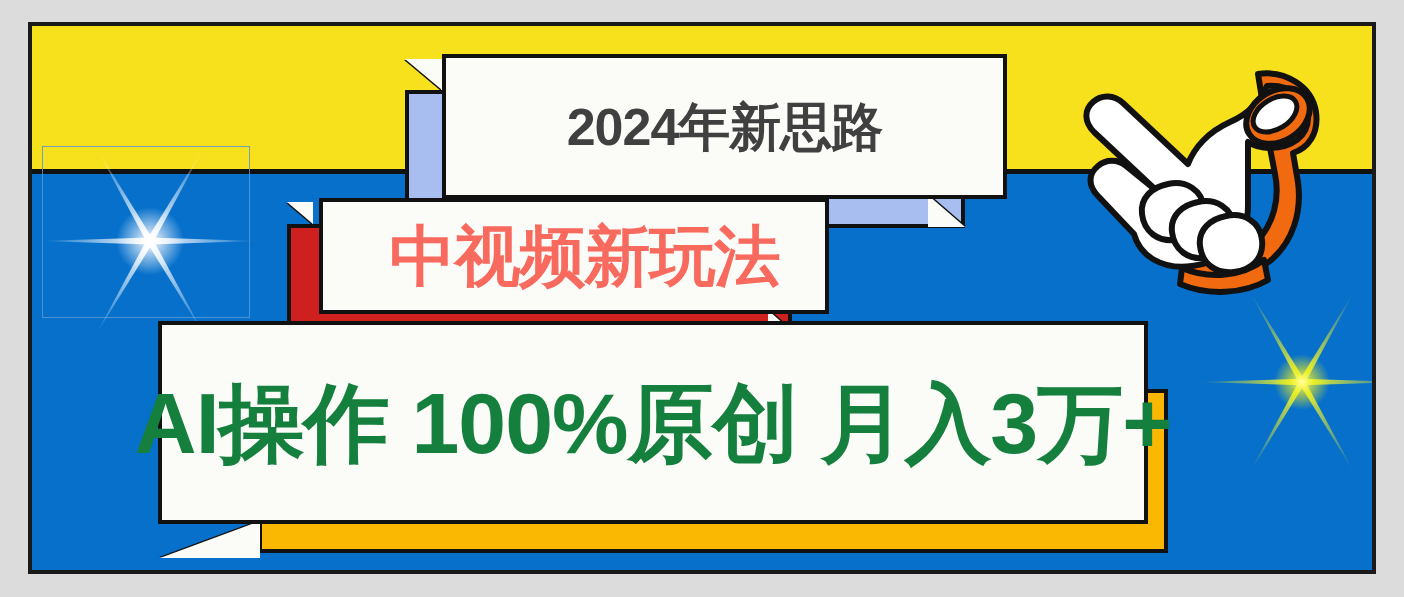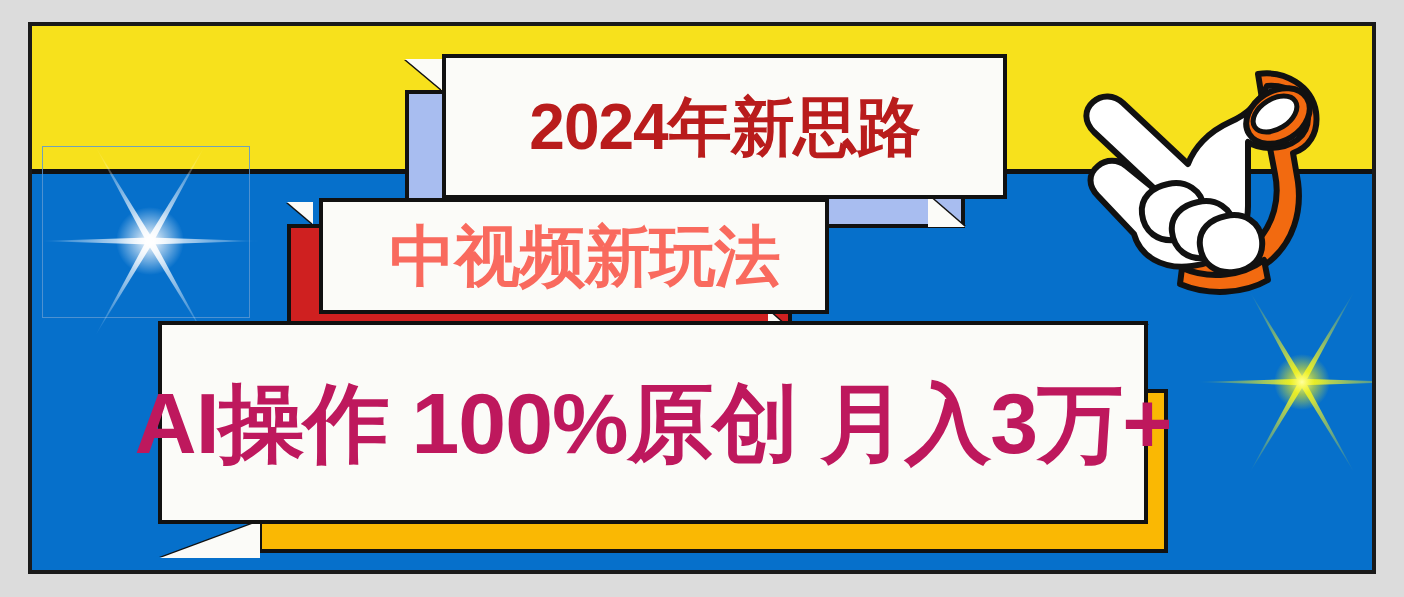--- a/index.html
+++ b/index.html
@@ -104,22 +104,22 @@
   
   #banner-new-idea { left: 355px; top: 28px; width: 620px; height: 175px; }
   #banner-new-idea .shadow {
     left: 18px; top: 36px; width: 560px; height: 138px;
     background: #a8bdf0;
   }
   #banner-new-idea .card {
     left: 55px; top: 0px; width: 565px; height: 145px;
   }
   #banner-new-idea .banner-text {
-    color: #b91c1c;
-    font-size: 64px;
+    color: #404040;
+    font-size: 52px;
   }
   #banner-new-idea .fold-tl {
     left: 18px; top: 5px;
     border-top: 31px solid #fbfbf8;
     border-left: 37px solid transparent;
     filter: drop-shadow(-1px 1px 0 #111);
   }
   #banner-new-idea .fold-br {
     left: 541px; top: 141px;
     border-bottom: 32px solid #fbfbf8;
@@ -157,21 +157,21 @@
   
   #banner-ai-income { left: 126px; top: 295px; width: 1010px; height: 240px; }
   #banner-ai-income .shadow {
     left: 100px; top: 68px; width: 910px; height: 164px;
     background: #fab803;
   }
   #banner-ai-income .card {
     left: 0px; top: 0px; width: 990px; height: 203px;
   }
   #banner-ai-income .banner-text {
-    color: #be185d;
+    color: #15803d;
     font-size: 86px;
   }
   #banner-ai-income .fold-bl {
     left: 2px; top: 200px;
     border-bottom: 37px solid #fbfbf8;
     border-left: 100px solid transparent;
     filter: drop-shadow(-1px -1px 0 #111);
   }
   #banner-ai-income .fold-tr {
     left: 904px; top: 2px;

